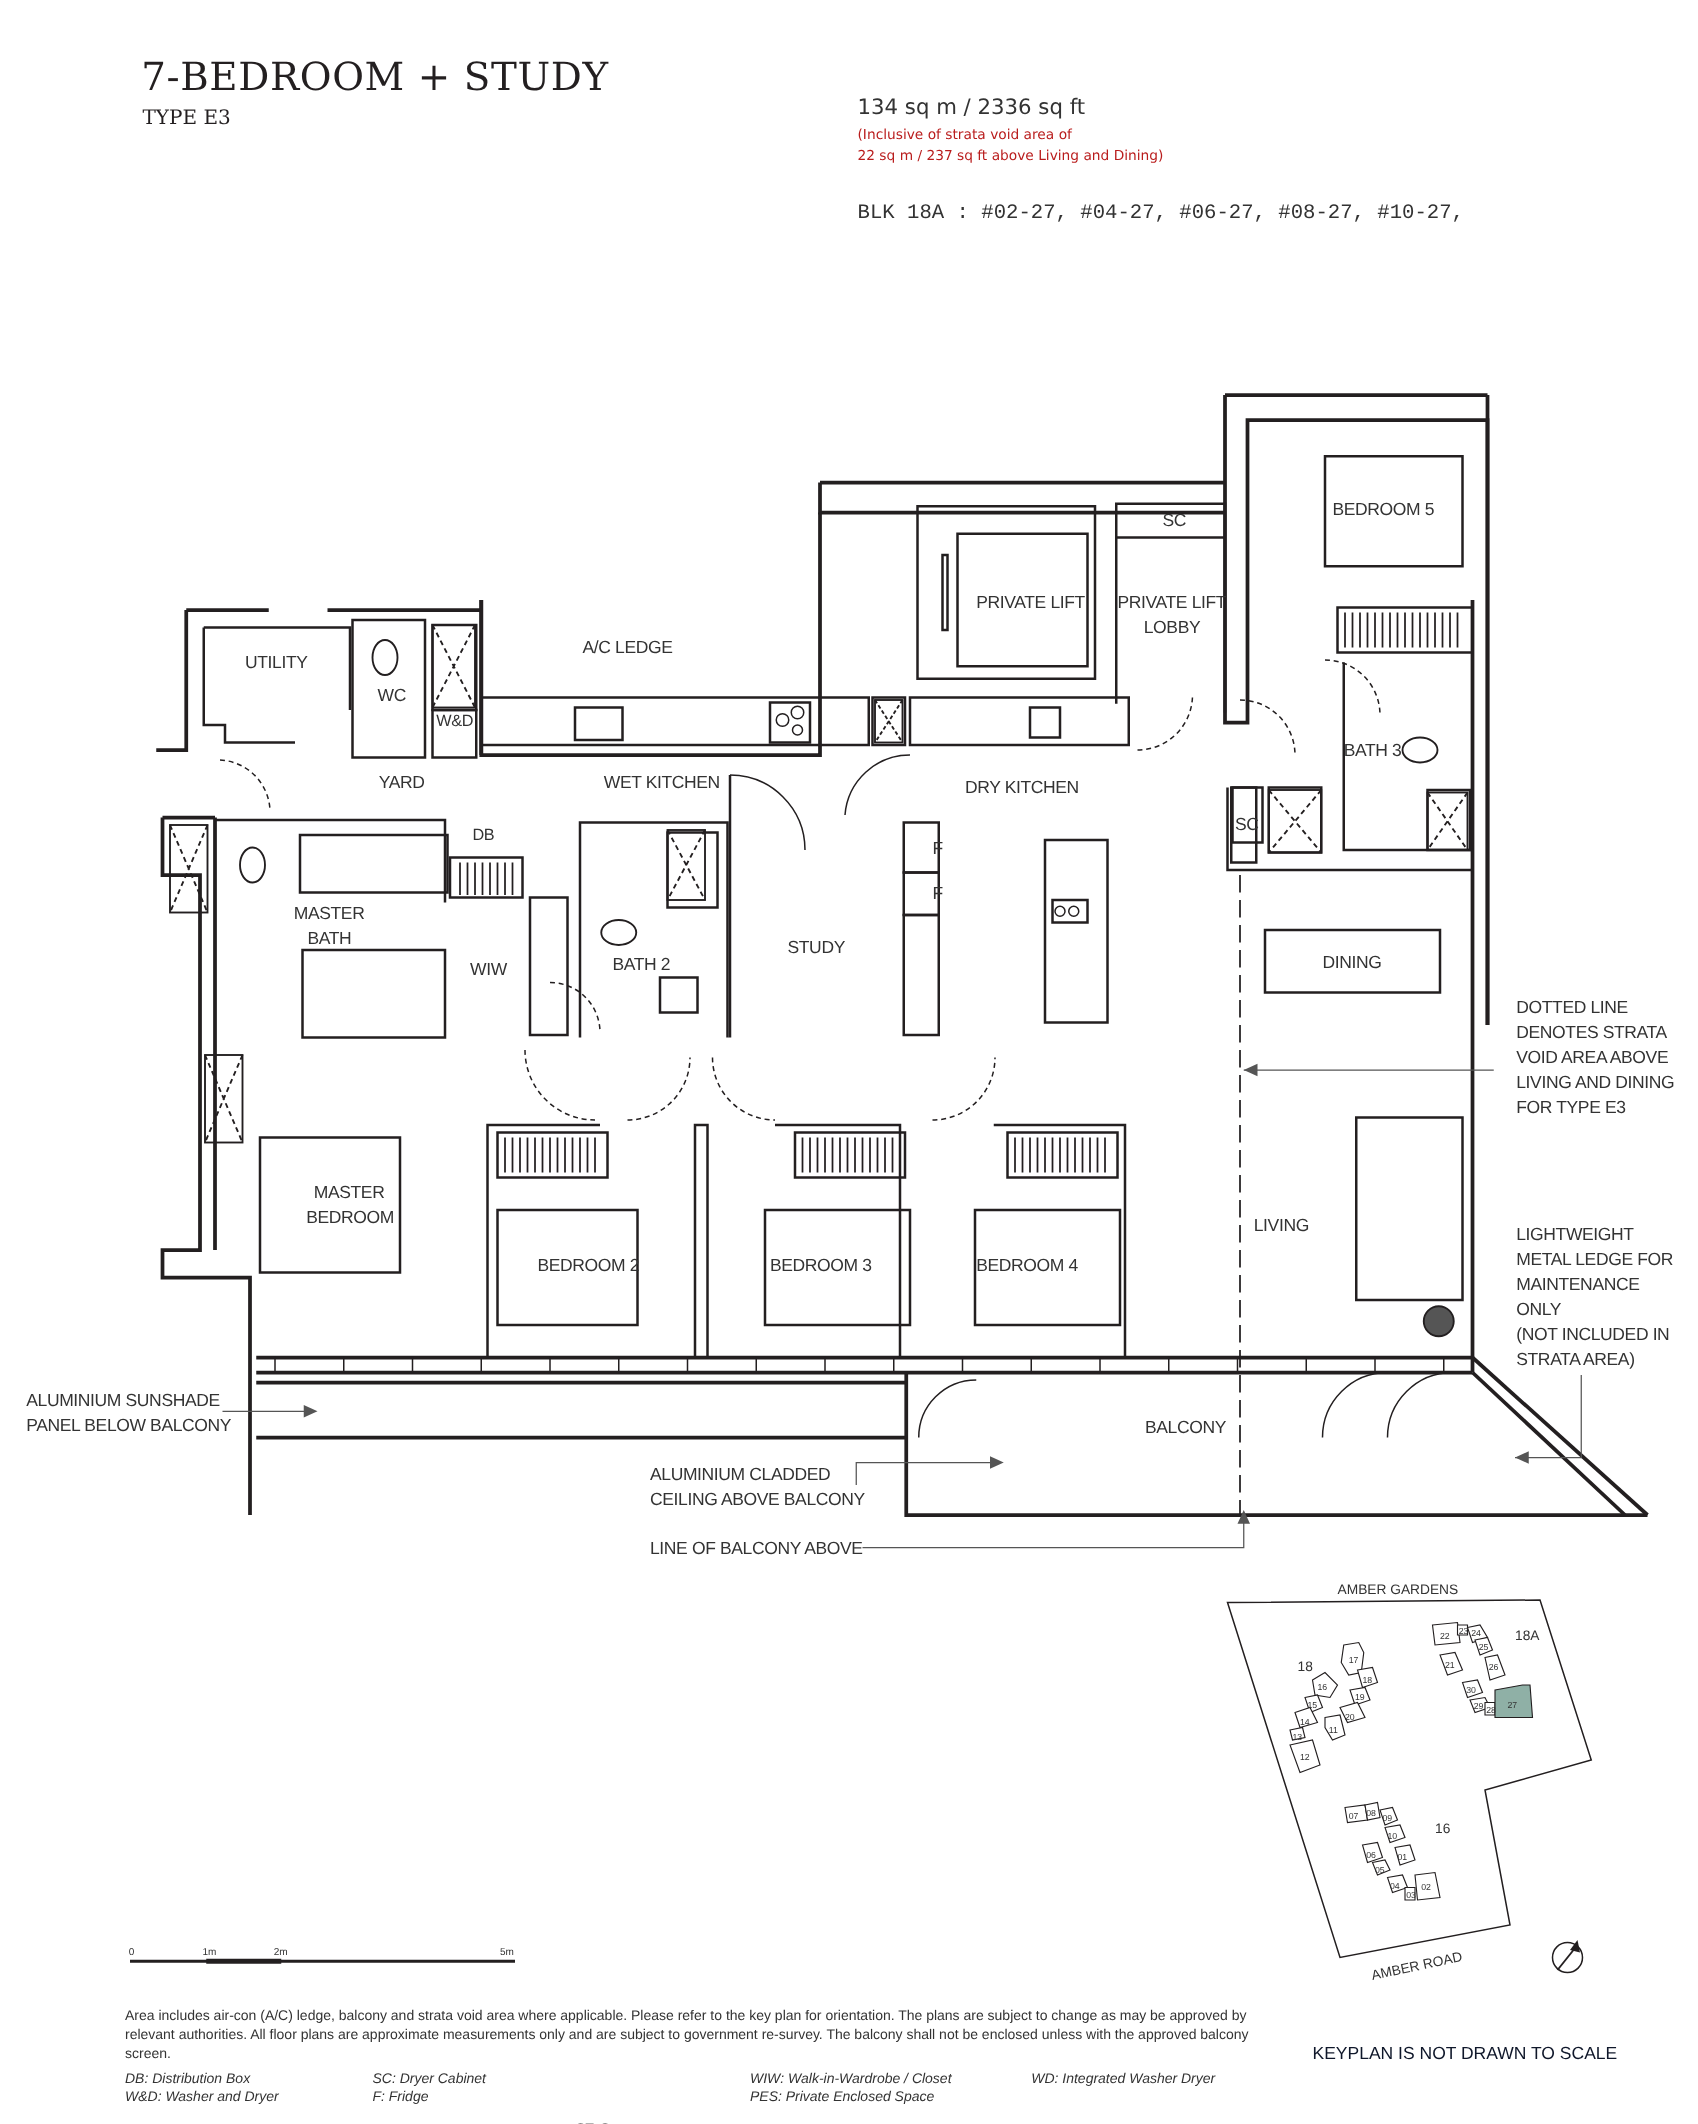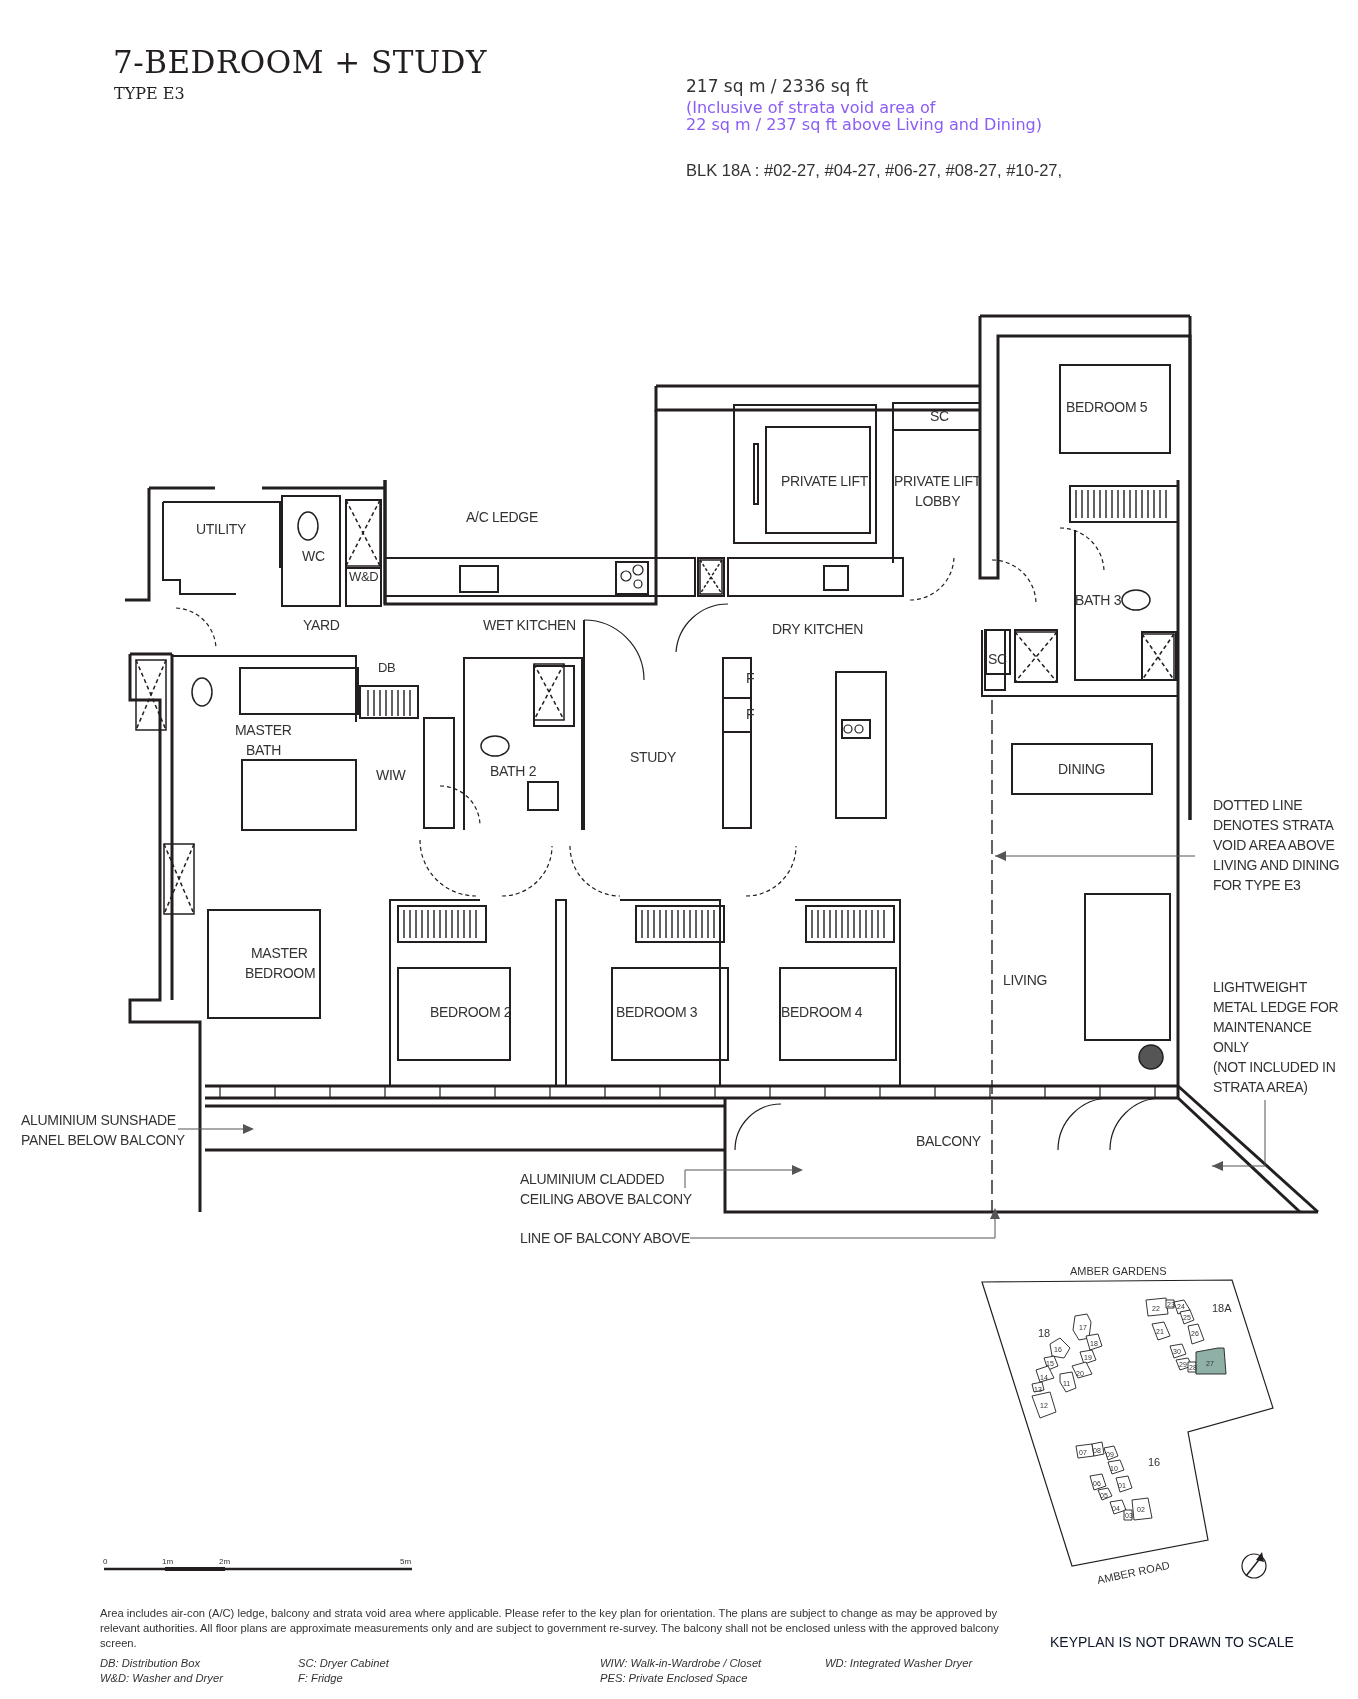--- a/index.html
+++ b/index.html
@@ -1,40 +1,40 @@
 <!DOCTYPE html>
 <html><head>
 <meta charset="utf-8">
 <style>
   html, body { margin:0; padding:0; background:#ffffff; }
   body { width:1358px; height:1699px; position:relative; overflow:hidden; font-family:"Liberation Sans", sans-serif; color:#231f20; }
   .abs { position:absolute; }
   .title { left:113px; top:44px; font-family:"DejaVu Serif", serif; font-size:31px; letter-spacing:0.5px; color:#231f20; }
   .subtitle { left:114px; top:84px; font-family:"DejaVu Serif", serif; font-size:16px; color:#231f20; }
   .area-main { left:686px; top:76px; font-size:17px; color:#333; font-family:"DejaVu Sans", sans-serif; }
-  .area-note { left:686px; top:99px; font-size:16px; line-height:17px; color:#8b5cf6; font-family:"DejaVu Sans", sans-serif; }
-  .blk { left:686px; top:158px; font-size:16.5px; line-height:24px; color:#333; font-family:Liberation Sans, sans-serif; }
+  .area-note { left:686px; top:99px; font-size:11px; line-height:17px; color:#b91c1c; font-family:"DejaVu Sans", sans-serif; }
+  .blk { left:686px; top:158px; font-size:16.5px; line-height:24px; color:#333; font-family:Liberation Mono, monospace; }
   .blk .indent { padding-left:91px; display:block; }
   svg#plan { position:absolute; left:0; top:0; }
   .room-label { font-family:"Liberation Sans", sans-serif; font-size:14px; fill:#333; letter-spacing:-0.3px; }
   .callout { font-family:"Liberation Sans", sans-serif; font-size:14px; fill:#333; letter-spacing:-0.3px; }
   .kp-label { font-family:"Liberation Sans", sans-serif; font-size:11px; fill:#333; }
   .kp-num { font-family:"Liberation Sans", sans-serif; font-size:7px; fill:#333; }
   .scale-text { font-family:"Liberation Sans", sans-serif; font-size:8px; fill:#333; }
   .disclaimer { left:100px; top:1606px; width:920px; font-size:11.2px; line-height:15px; color:#333; }
   .legend { left:100px; top:1656px; font-size:11.2px; line-height:15px; color:#333; font-style:italic; }
   .legend .col { position:absolute; white-space:nowrap; }
   .keyplan-note { left:1050px; top:1634px; font-size:14px; color:#0f172a; }
 </style>
 </head>
 <body>
 
 <div class="abs title">7-BEDROOM + STUDY</div>
 <div class="abs subtitle">TYPE E3</div>
-<div class="abs area-main">217 sq m / 2336 sq ft</div>
+<div class="abs area-main">134 sq m / 2336 sq ft</div>
 <div class="abs area-note">
   <div>(Inclusive of strata void area of</div>
   <div>22 sq m / 237 sq ft above Living and Dining)</div>
 </div>
 <div class="abs blk">
   <span>BLK 18A :</span>
   <span>#02-27, #04-27, #06-27, #08-27, #10-27,</span>
 </div>
 
 <svg id="plan" width="1358" height="1699" viewBox="0 0 1358 1699">

